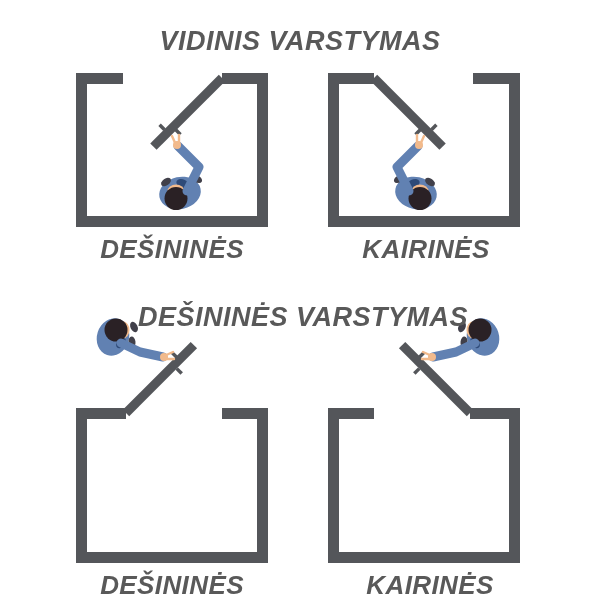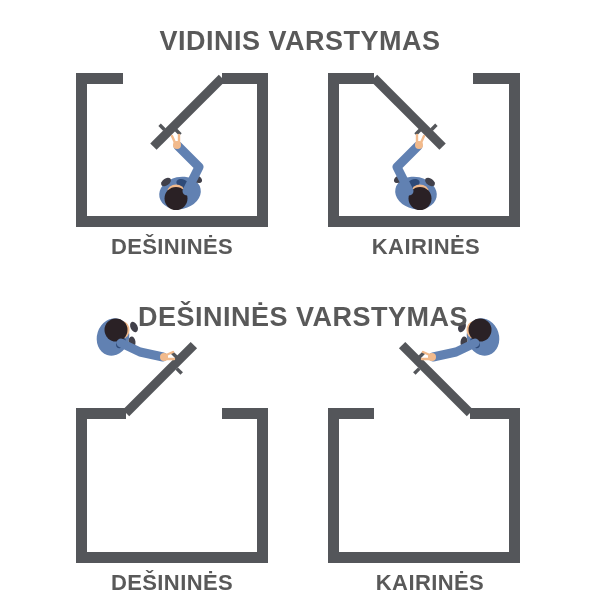--- a/index.html
+++ b/index.html
@@ -1,22 +1,22 @@
 <!DOCTYPE html>
 <html style="--wall: #54565a; --text: #595959; --jacket: #6181b2; --jacketDark: #2e4a78; --hair: #2a2125; --skin: #f2ba8c; --shoes: #41404a;"><head>
 <meta charset="utf-8">
 <style>
   html,body{margin:0;padding:0;}
   body{width:600px;height:600px;background:#fff;position:relative;overflow:hidden;
        font-family:"Liberation Sans",sans-serif;}
-  .stage{position:absolute;inset:0;}
+  .stage{position:absolute;inset:0;font-style:italic;}
   svg{position:absolute;left:0;top:0;}
   .title{position:absolute;transform:translateX(-50%);font-weight:700;font-size:27px;
          color:var(--text);letter-spacing:.5px;white-space:nowrap;}
-  .caption{position:absolute;transform:translateX(-50%);font-weight:700;font-size:22px;
+  .caption{position:absolute;transform:translateX(-50%);font-weight:700;font-size:26px;
            color:var(--text);letter-spacing:.4px;white-space:nowrap;}
   .wall,.leaf,.tab{fill:var(--wall);}
   .jacket{fill:var(--jacket);}
   .arm{stroke:var(--jacket);fill:none;stroke-width:9;stroke-linecap:round;stroke-linejoin:round;}
   .collar{fill:var(--jacketDark);}
   .hair{fill:var(--hair);}
   .skin{fill:var(--skin);}
   .finger{stroke:var(--skin);fill:none;stroke-width:2.4;stroke-linecap:round;}
   .shoe{fill:var(--shoes);}
 </style>

